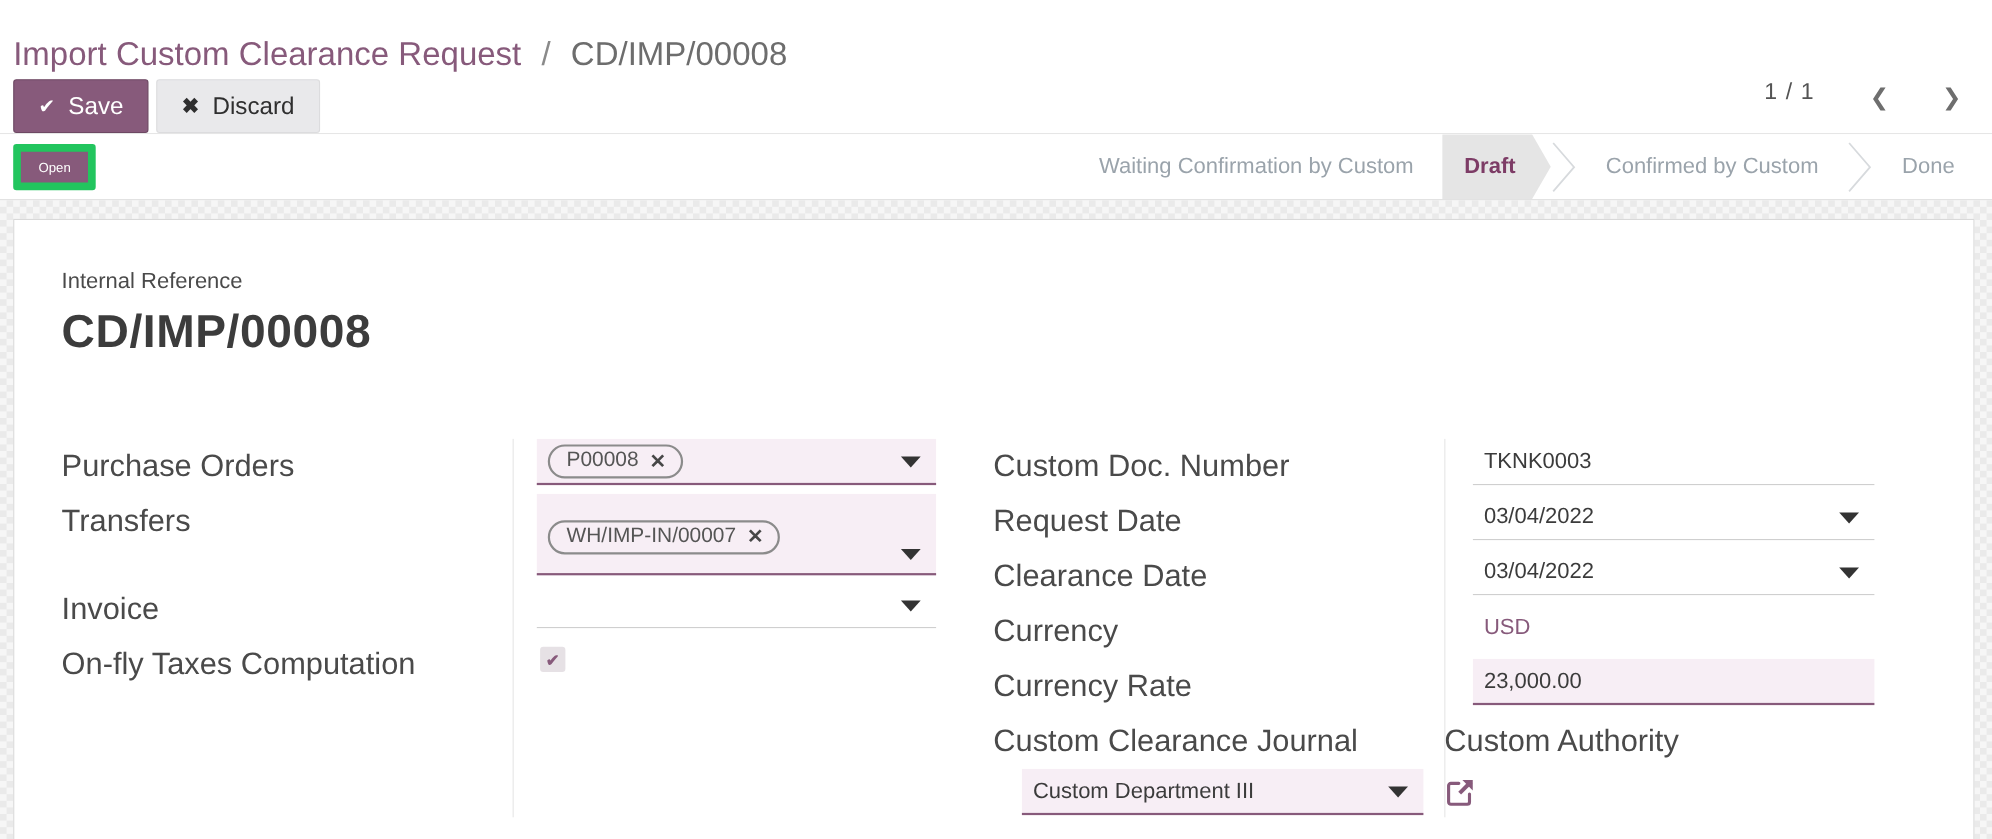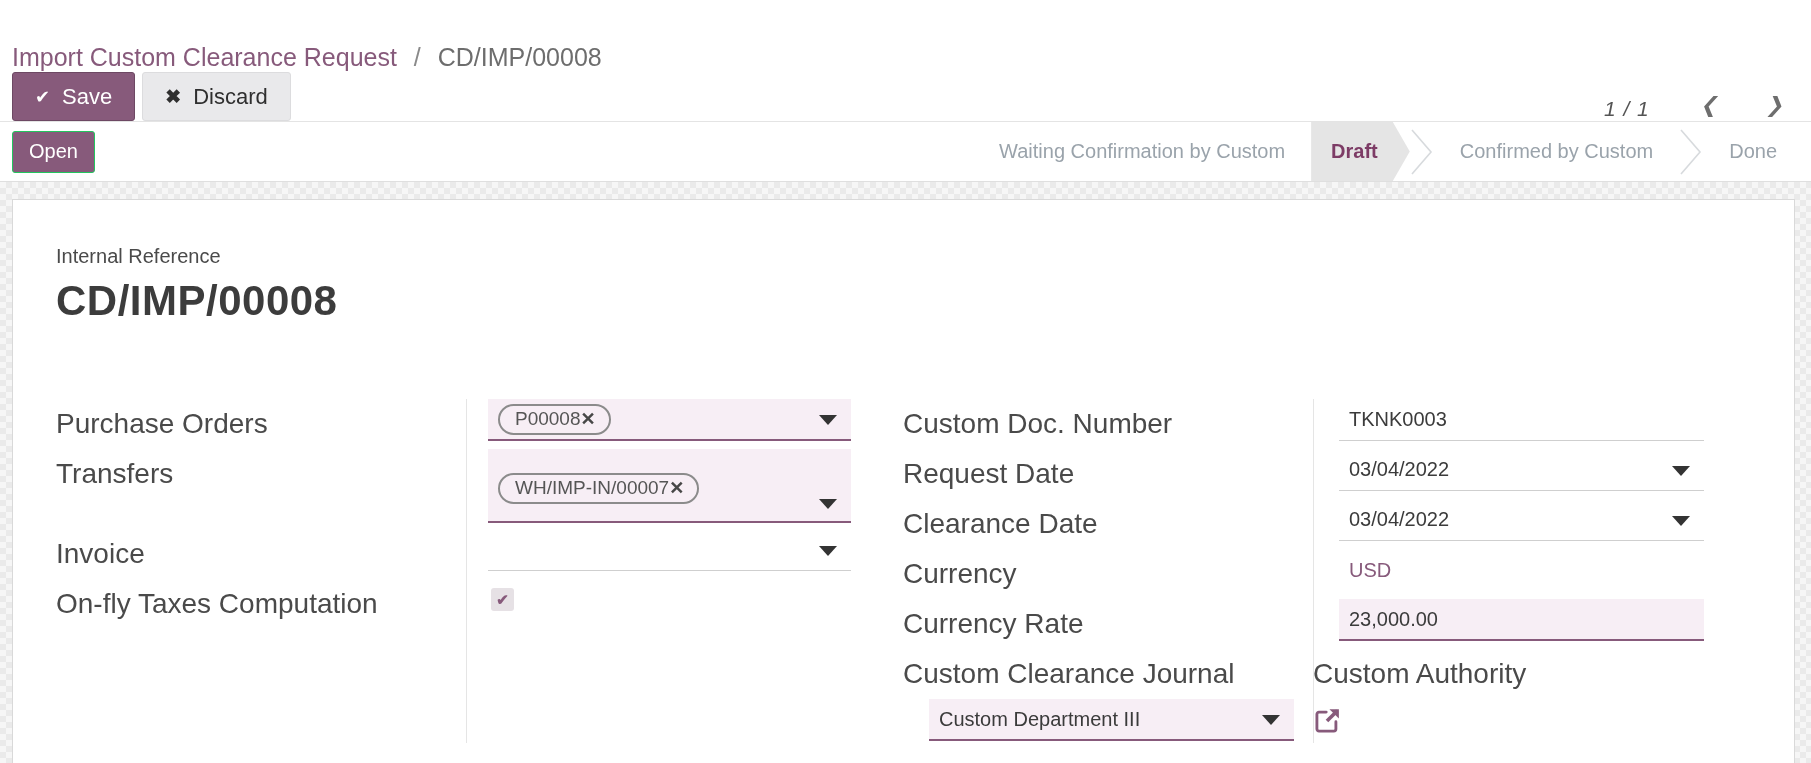--- a/index.html
+++ b/index.html
@@ -11,42 +11,42 @@
     --muted:#9aa3ab;
     --line:#e4e4e4;
   }
   *{box-sizing:border-box;margin:0;padding:0;}
   html,body{width:1811px;height:763px;overflow:hidden;background:#fff;
     font-family:"Liberation Sans", sans-serif;-webkit-font-smoothing:antialiased;}
 
   
   .control-panel{height:122px;border-bottom:1px solid var(--line);padding:0 18px 0 12px;
     display:flex;flex-direction:column;background:#fff;}
-  .breadcrumb-row{height:48px;display:flex;align-items:flex-end;font-size:25px;margin-top:33px;}
+  .breadcrumb-row{height:48px;display:flex;align-items:flex-start;font-size:30px;margin-top:33px;}
   .breadcrumb a{color:var(--brand);text-decoration:none;cursor:pointer;}
   .breadcrumb .sep{color:#8a8a8a;margin:0 10px;}
   .breadcrumb .current{color:#6d6d6d;}
   .button-row{display:flex;align-items:flex-start;gap:7px;}
   .btn{height:49px;display:inline-flex;align-items:center;gap:12px;border-radius:3px;
     font-size:22px;padding:0 22px;cursor:pointer;border:1px solid transparent;
     font-family:"Liberation Sans",sans-serif;}
   .btn-primary{background:var(--brand);border-color:#6d4863;color:#fff;}
   .btn-primary .btn-icon{font-size:18px;}
   .btn-secondary{background:#e9e9eb;border-color:#dcdcde;color:#2f2f2f;}
   .btn-secondary .btn-icon{font-size:19px;font-weight:bold;}
-  .pager{margin-left:auto;display:flex;align-items:flex-end;height:49px;color:#545454;font-size:21px;font-style:italic;}
+  .pager{margin-left:auto;display:flex;align-items:flex-start;height:49px;color:#545454;font-size:21px;}
   .pager-count{margin-right:40px;letter-spacing:1px;}
   .pager-btn{color:#6e6e6e;font-size:21px;cursor:pointer;padding:4px 10px;}
   .pager-btn.prev{margin-right:28px;}
 
   
   .statusbar{height:60px;background:#fff;border-bottom:1px solid #dfdfdf;
     display:flex;align-items:center;padding-left:12px;}
-  .btn-open{height:42px;padding:0 16px;background:var(--brand);border:1px solid #22c55e;
-    border-radius:3px;color:#fff;font-size:20px;cursor:pointer;
+  .btn-open{height:42px;padding:0 16px;background:var(--brand);border:7px solid #22c55e;
+    border-radius:3px;color:#fff;font-size:12px;cursor:pointer;
     font-family:"Liberation Sans",sans-serif;}
   .stages{margin-left:auto;height:100%;display:flex;align-items:stretch;padding-right:8px;}
   .stage{display:flex;align-items:center;white-space:nowrap;font-size:20px;
     color:var(--muted);padding:0 26px;cursor:pointer;}
   .stage.active{background:#e5e5e5;color:var(--brand-dark);font-weight:bold;
     padding:0 32px 0 20px;
     clip-path:polygon(0 0,calc(100% - 17px) 0,100% 50%,calc(100% - 17px) 100%,0 100%);}
   .chevron-sep{display:flex;align-items:center;}
   .chevron-sep svg{display:block;}
 
@@ -75,21 +75,21 @@
   .group.right .field-box{width:365px;}
   .field-box.required{background:var(--req-bg);border-bottom:2px solid var(--brand);}
   .field-box.no-line{border-bottom:none;}
   .field-box.tall{height:74px;flex-direction:column;align-items:flex-start;
     justify-content:center;padding-top:6px;}
   .caret{position:absolute;right:14px;top:50%;margin-top:-4px;width:0;height:0;
     border-left:9px solid transparent;border-right:9px solid transparent;
     border-top:10px solid #333;cursor:pointer;}
   .field-box.tall .caret{top:auto;bottom:12px;margin-top:0;}
 
-  .tag{display:inline-flex;align-items:center;height:31px;padding:0 13px 0 15px;
+  .tag{display:inline-flex;align-items:center;gap:10px;height:31px;padding:0 13px 0 15px;
     border:2px solid #8b8b8b;border-radius:17px;font-size:19px;color:#555;background:transparent;}
   .tag .tag-x{font-weight:bold;color:#474747;font-size:18px;cursor:pointer;line-height:1;}
 
   .checkbox{width:23px;height:23px;margin-top:9px;margin-left:3px;background:#e6e1e5;
     border-radius:3px;display:flex;align-items:center;justify-content:center;
     color:var(--brand);font-size:15px;font-weight:bold;cursor:pointer;}
 
   .link-value{color:var(--brand);cursor:pointer;}
 
   .ext-wrap{display:flex;align-items:center;}

